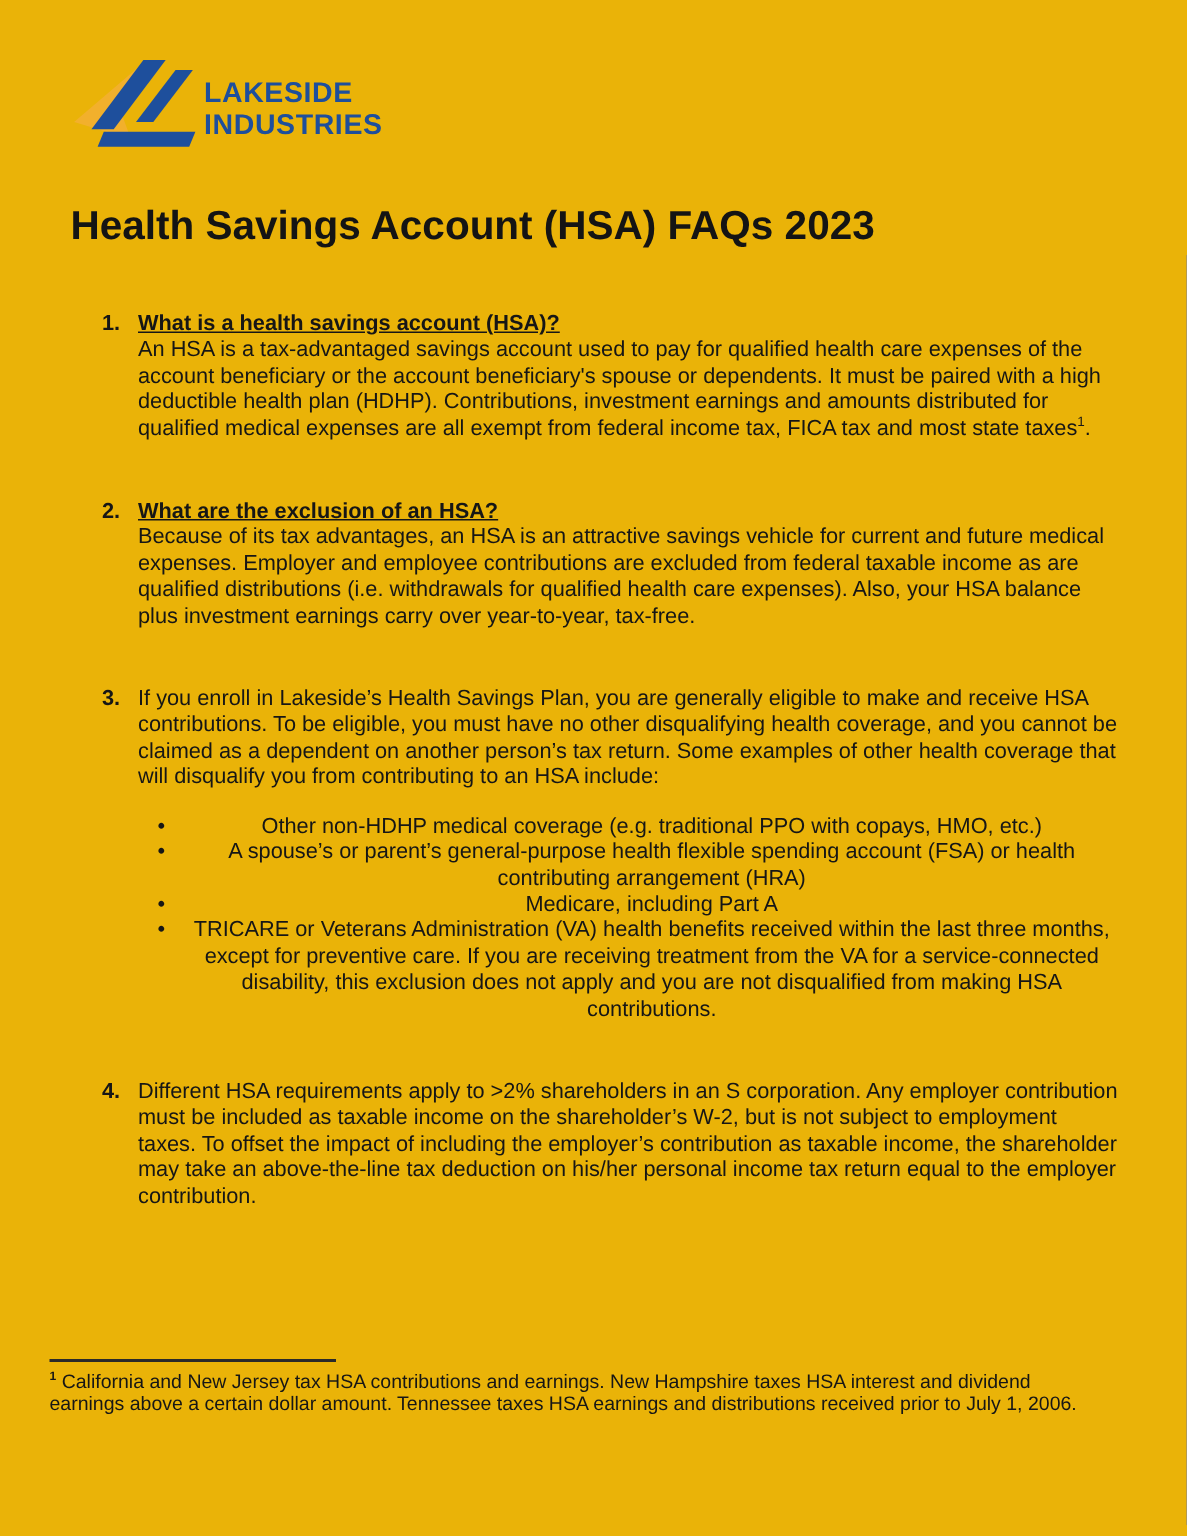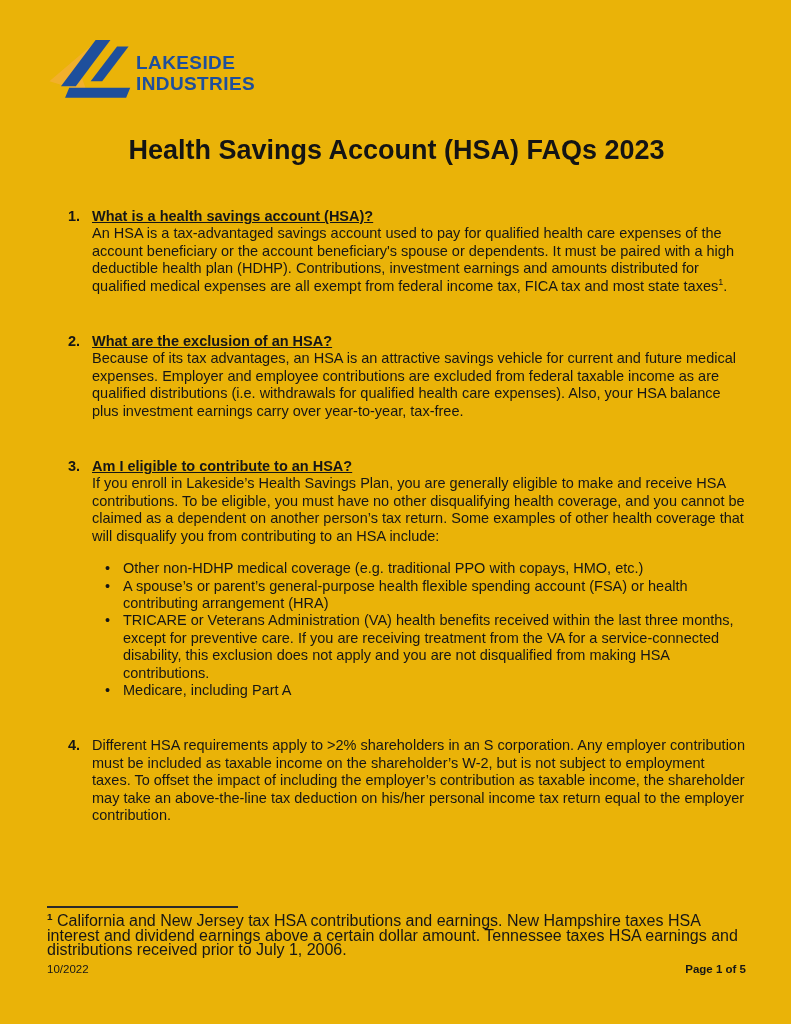--- a/index.html
+++ b/index.html
@@ -22,21 +22,20 @@
     margin-left: 5px;
     color: var(--logo_blue, #1E4F9C);
     font-weight: bold;
     font-size: 19px;
     line-height: 21px;
     letter-spacing: 0.4px;
   }
   
   .doc-title {
     margin: 28px 0 0 0;
-    text-align: center;
     font-size: 27px;
     line-height: 33px;
     font-weight: bold;
     color: #141414;
   }
   
   .faq-list { margin-top: 41px; }
   .faq {
     display: flex;
     padding-left: 21px;
@@ -44,34 +43,34 @@
     font-size: 14.5px;
     line-height: 17.4px;
   }
   .faq-num { width: 24px; flex: 0 0 auto; font-weight: bold; }
   .faq-content { width: 656px; max-width: 656px; }
   .faq-question { font-weight: bold; text-decoration: underline; }
   .faq-answer { margin: 0; }
   sup { font-size: 0.62em; line-height: 0; }
   
   .faq-bullets { list-style: none; margin: 15px 0 0 0; padding: 0; }
-  .faq-bullets li { position: relative; padding-left: 31px; }
+  .faq-bullets li { position: relative; padding-left: 31px; text-align: center; }
   .faq-bullets li::before {
     content: "\2022";
     position: absolute;
     left: 13px;
     top: 0;
   }
   
   .footnote-block {
     position: absolute;
-    left: 47px;
+    left: 33px;
     top: 906px;
     width: 700px;
-    font-size: 16px;
+    font-size: 13px;
     line-height: 14.5px;
   }
   .footnote-rule {
     width: 191px;
     border: 0;
     border-top: 2px solid #2a2a2a;
     margin: 0 0 6px 0;
   }
   .footnote-text { margin: 0; }
   .footnote-text sup { font-weight: bold; }
@@ -121,43 +120,38 @@
       <div class="faq-num">2.</div>
       <div class="faq-content">
         <div class="faq-question">What are the exclusion of an HSA?</div>
         <p class="faq-answer">Because of its tax advantages, an HSA is an attractive savings vehicle for current and future medical expenses. Employer and employee contributions are excluded from federal taxable income as are qualified distributions (i.e. withdrawals for qualified health care expenses). Also, your HSA balance plus investment earnings carry over year-to-year, tax-free.</p>
       </div>
     </section>
 
     <section class="faq">
       <div class="faq-num">3.</div>
       <div class="faq-content">
-        <div class="faq-question">Am I eligible to contribute to an HSA?</div>
         <p class="faq-answer">If you enroll in Lakeside’s Health Savings Plan, you are generally eligible to make and receive HSA contributions. To be eligible, you must have no other disqualifying health coverage, and you cannot be claimed as a dependent on another person’s tax return.  Some examples of other health coverage that will disqualify you from contributing to an HSA include:</p>
         <ul class="faq-bullets">
           <li>Other non-HDHP medical coverage (e.g. traditional PPO with copays, HMO, etc.)</li>
           <li>A spouse’s or parent’s general-purpose health flexible spending account (FSA) or health contributing arrangement (HRA)</li>
+          <li>Medicare, including Part A</li>
           <li>TRICARE or Veterans Administration (VA) health benefits received within the last three months, except for preventive care.  If you are receiving treatment from the VA for a service-connected disability, this exclusion does not apply and you are not disqualified from making HSA contributions.</li>
-          <li>Medicare, including Part A</li>
         </ul>
       </div>
     </section>
 
     <section class="faq">
       <div class="faq-num">4.</div>
       <div class="faq-content">
         <p class="faq-answer">Different HSA requirements apply to &gt;2% shareholders in an S corporation. Any employer contribution must be included as taxable income on the shareholder’s W-2, but is not subject to employment taxes. To offset the impact of including the employer’s contribution as taxable income, the shareholder may take an above-the-line tax deduction on his/her personal income tax return equal to the employer contribution.</p>
       </div>
     </section>
 
   </div>
 
   <div class="footnote-block">
     <hr class="footnote-rule">
     <p class="footnote-text"><sup>1</sup><span> California and New Jersey tax HSA contributions and earnings.  New Hampshire taxes HSA interest and dividend earnings above a certain dollar amount. Tennessee taxes HSA earnings and distributions received prior to July 1, 2006.</span></p>
   </div>
 
-  <div class="page-footer">
-    <span class="footer-left">10/2022</span>
-    <span class="footer-right">Page 1 of 5</span>
-  </div>
 
 </div>
 
 </body></html>

